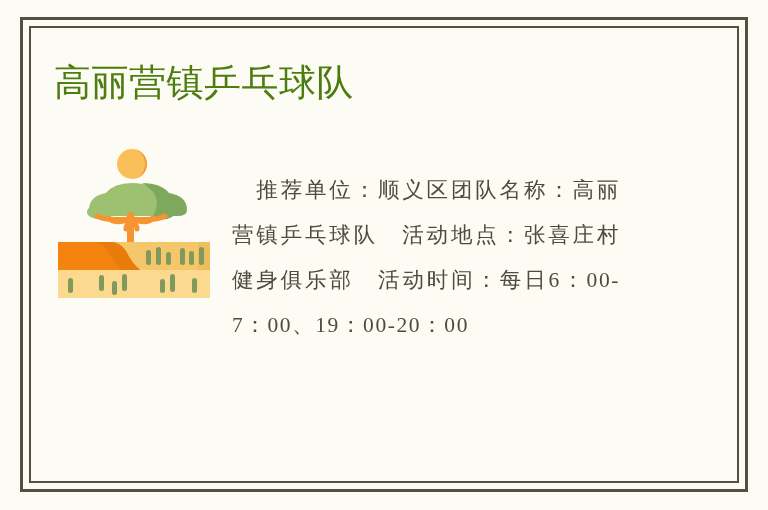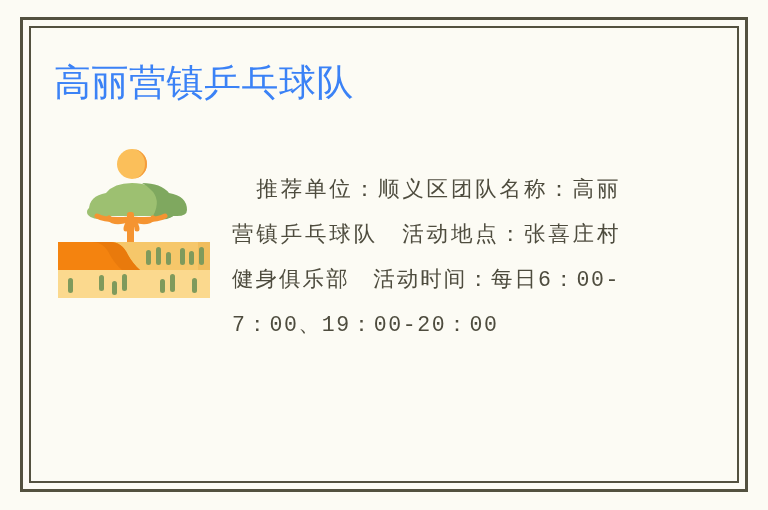--- a/index.html
+++ b/index.html
@@ -45,42 +45,42 @@
   }
 
   
   .title {
     position: absolute;
     left: 54px;
     top: 60px;
     font-size: 37px;
     line-height: 1.25;
     letter-spacing: 0.5px;
-    color: #3b82f6;
+    color: #4d7c0f;
     font-weight: 400;
     white-space: nowrap;
   }
 
   
   .illustration {
     position: absolute;
     left: 56px;
     top: 142px;
     width: 156px;
     height: 156px;
   }
   .illustration svg { display: block; width: 156px; height: 156px; }
 
   
   .body-text {
     position: absolute;
     left: 232px;
     top: 168px;
     width: 388px;
-    font-family: Liberation Mono, monospace;
+    font-family: Liberation Serif, serif;
     font-size: 21.5px;
     line-height: 45px;
     letter-spacing: 1.6px;
     color: #4e4c3e;
     text-align: justify;
     text-justify: inter-character;
     word-break: break-all;
     white-space: pre-wrap;
   }
 </style>

